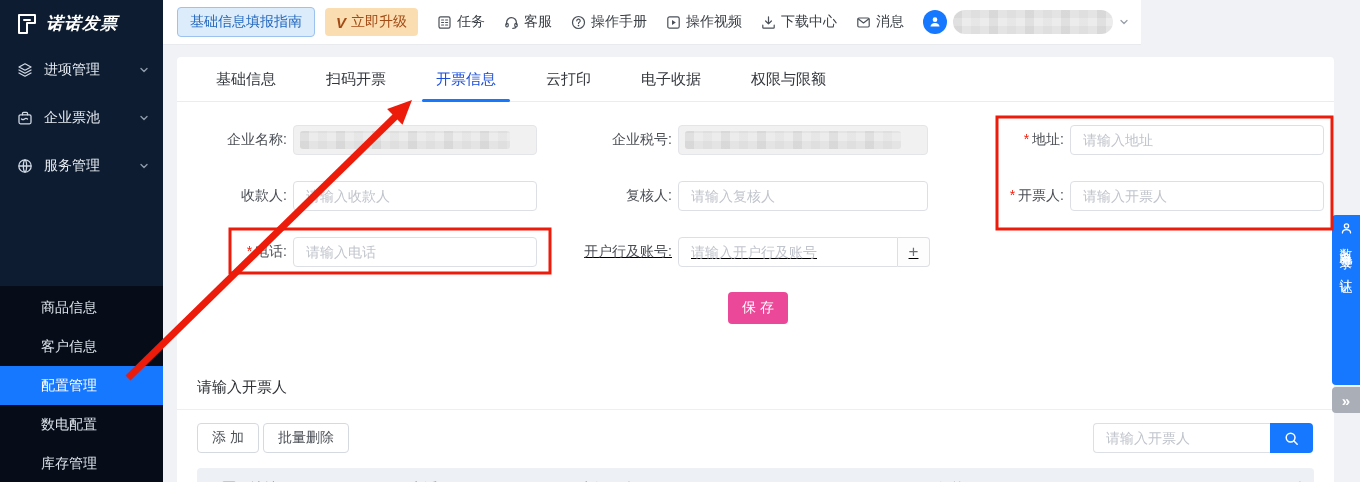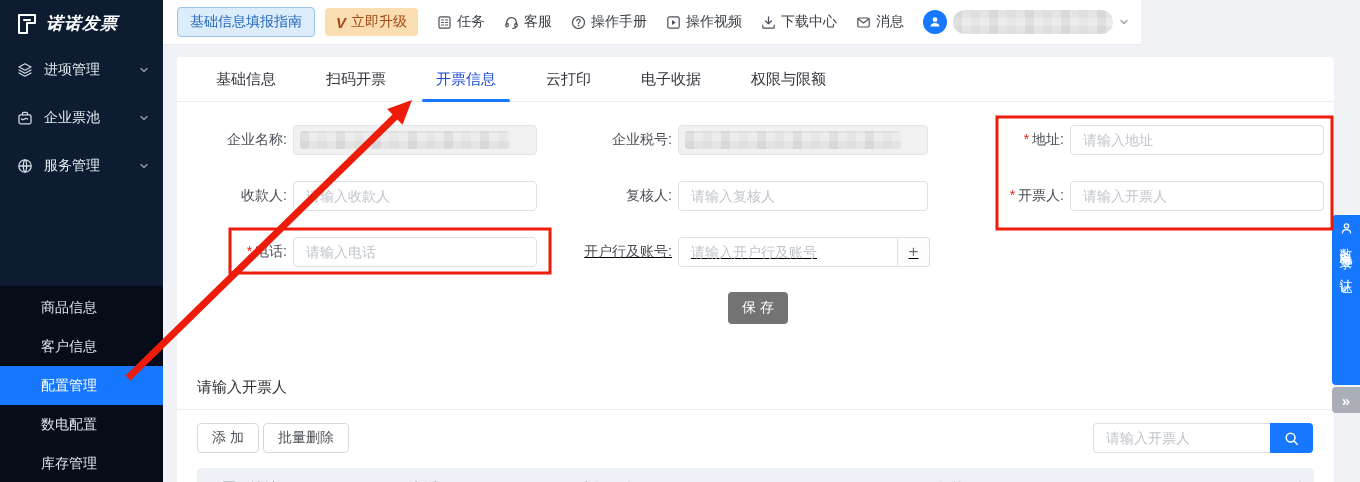--- a/index.html
+++ b/index.html
@@ -60,21 +60,21 @@
   .finput { margin-left:6px; height:30px; border:1px solid #dcdfe6; border-radius:4px;
             padding:0 12px; font-size:14px; color:#333; outline:none; background:#fff;
             font-family:"Liberation Sans","DejaVu Sans",sans-serif; }
   .finput::placeholder { color:#c0c4cc; }
   .fdisabled { margin-left:6px; height:30px; width:244px; border:1px solid #e3e5e8; border-radius:4px;
                background:#f1f1f2; position:relative; overflow:hidden; }
   .fdisabled .blur { position:absolute; left:6px; top:5px; right:26px; bottom:5px; border-radius:3px; }
   .bank-add { width:32px; height:30px; border:1px solid #dcdfe6; border-left:none; background:#fdfdfd;
               border-radius:0 4px 4px 0; font-size:17px; color:#6b7077; cursor:pointer;
               display:flex; align-items:center; justify-content:center; }
-  .save-btn { position:absolute; left:551px; top:235px; width:60px; height:32px; background:#737373;
+  .save-btn { position:absolute; left:551px; top:235px; width:60px; height:32px; background:#ec4899;
               color:#fff; border:none; border-radius:4px; font-size:14px; cursor:pointer;
               font-family:"Liberation Sans","DejaVu Sans",sans-serif; }
 
   
   .card2 { position:absolute; left:177px; top:365px; width:1157px; height:130px; background:#fff;
            border-radius:4px 4px 0 0; z-index:1; }
   .c2-title { padding:13px 20px 12px; font-size:15px; color:#2e3135; border-bottom:1px solid #edeff2; }
   .c2-btn { position:absolute; height:30px; background:#fff; border:1px solid #d5d9e0; border-radius:4px;
             font-size:14px; color:#4e5359; padding:0 14px; cursor:pointer;
             font-family:"Liberation Sans","DejaVu Sans",sans-serif; }

